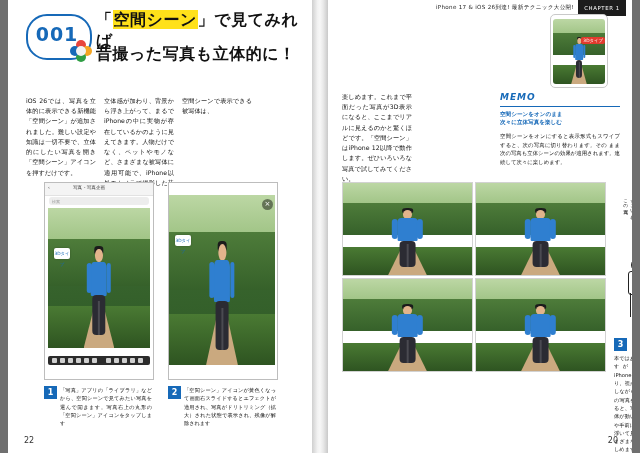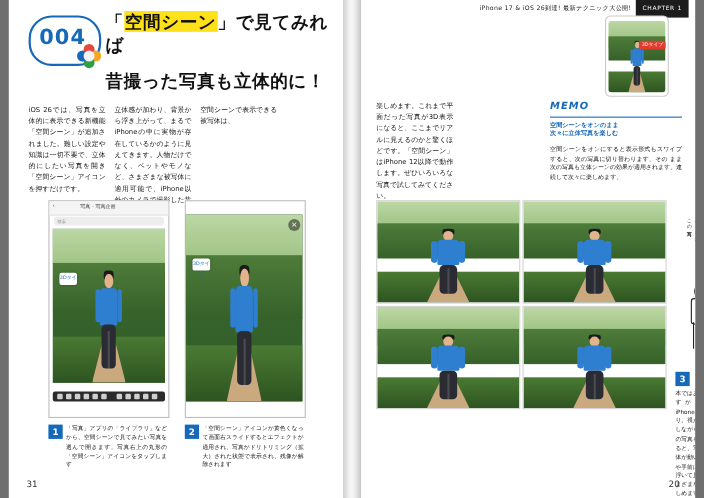--- a/index.html
+++ b/index.html
@@ -11,21 +11,21 @@
   .gutter{position:absolute;left:312px;top:0;width:16px;height:453px;
     background:linear-gradient(to right,#cfcfcf,#f2f2f2 35%,#f7f7f7 50%,#e9e9e9 70%,#c9c9c9);}
 
   
   .chapter-num{position:absolute;left:18px;top:14px;width:62px;height:42px;}
   .chapter-num .circle{position:absolute;left:0;top:0;width:62px;height:42px;border:2px solid #1669b8;border-radius:21px;}
   .chapter-num .txt{position:absolute;left:0;top:9px;width:62px;text-align:center;font-size:19px;color:#1669b8;
     letter-spacing:1px;font-weight:bold;font-family:"DejaVu Sans",sans-serif;}
   .head-line1{position:absolute;left:88px;top:10px;font-size:16px;font-weight:bold;color:#111;letter-spacing:.5px;}
   .head-line1 .hl{background:#ffe11a;padding:0 1px;}
-  .head-line2{position:absolute;left:88px;top:44px;font-size:16px;font-weight:bold;color:#111;letter-spacing:.5px;margin-top:20px;}
+  .head-line2{position:absolute;left:88px;top:44px;font-size:16px;font-weight:bold;color:#111;letter-spacing:.5px;}
   .flower{position:absolute;left:62px;top:40px;width:22px;height:22px;}
   .flower .petal{position:absolute;width:10px;height:10px;border-radius:50%;}
   .flower .c{position:absolute;left:6px;top:6px;width:10px;height:10px;border-radius:50%;background:#f2f2f2;}
 
   
   .col{position:absolute;font-size:6.2px;line-height:1.65;color:#111;text-align:justify;}
   .lp-col1{left:18px;top:96px;width:70px;}
   .lp-col2{left:96px;top:96px;width:70px;}
   .lp-col3{left:174px;top:96px;width:70px;}
 
@@ -102,21 +102,21 @@
 </style>
 </head>
 <body>
 
 <div class="spread">
 
   <div class="page page-left">
 
     <div class="chapter-num">
       <div class="circle"></div>
-      <div class="txt">004</div>
+      <div class="txt">001</div>
     </div>
 
     <div class="head-line1">
       <span>「</span><span class="hl">空間シーン</span><span>」で見てみれば</span>
     </div>
 
     <div class="flower">
       <span class="petal" style="left:6px;top:0;background:#e8453c;"></span>
       <span class="petal" style="left:12px;top:6px;background:#f5a623;"></span>
       <span class="petal" style="left:6px;top:12px;background:#2f9e44;"></span>
@@ -188,21 +188,21 @@
       </div>
       <div class="closebtn">×</div>
     </div>
 
     <div class="capnum" style="left:36px;top:386px;">1</div>
     <div class="captext" style="left:52px;top:386px;width:92px;">「写真」アプリの「ライブラリ」などから、空間シーンで見てみたい写真を選んで開きます。写真右上の丸形の「空間シーン」アイコンをタップします</div>
 
     <div class="capnum" style="left:160px;top:386px;">2</div>
     <div class="captext" style="left:176px;top:386px;width:92px;">「空間シーン」アイコンが黄色くなって画面右スライドするとエフェクトが適用され、写真がドリトリミング（拡大）された状態で表示され、残像が解除されます</div>
 
-    <div class="folio folio-l">31</div>
+    <div class="folio folio-l">22</div>
   </div>
 
   <div class="gutter"></div>
 
   <div class="page page-right">
 
     <div class="rp-header">
       <div class="rp-headtxt">iPhone 17 &amp; iOS 26到達! 最新テクニック大公開!</div>
       <div class="chapter-tab">CHAPTER 1</div>
     </div>

